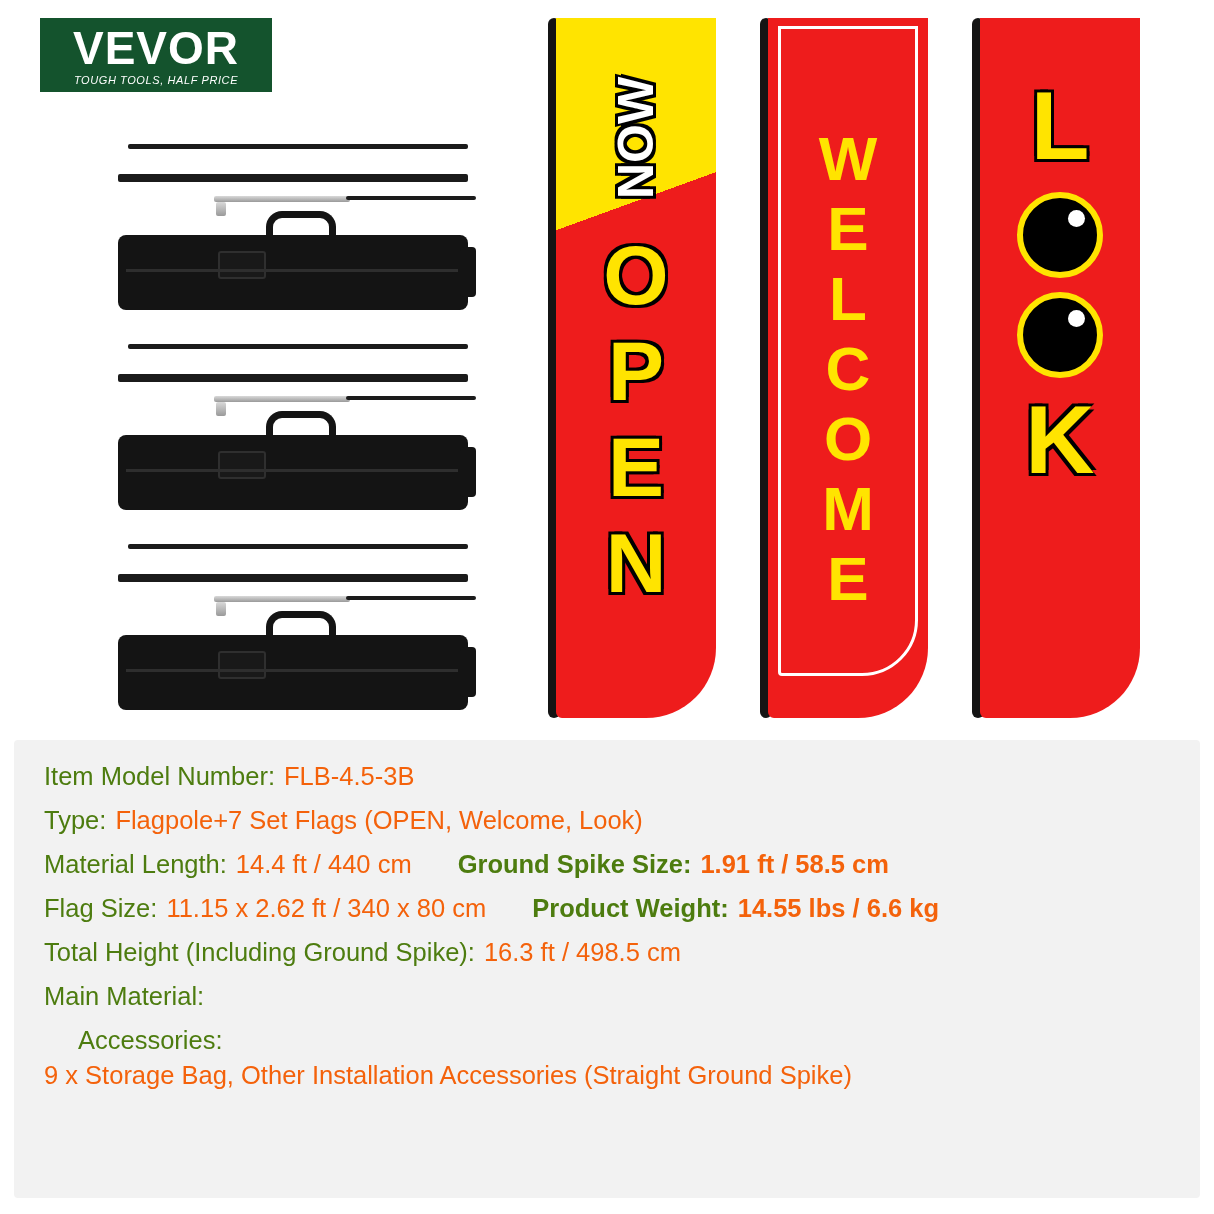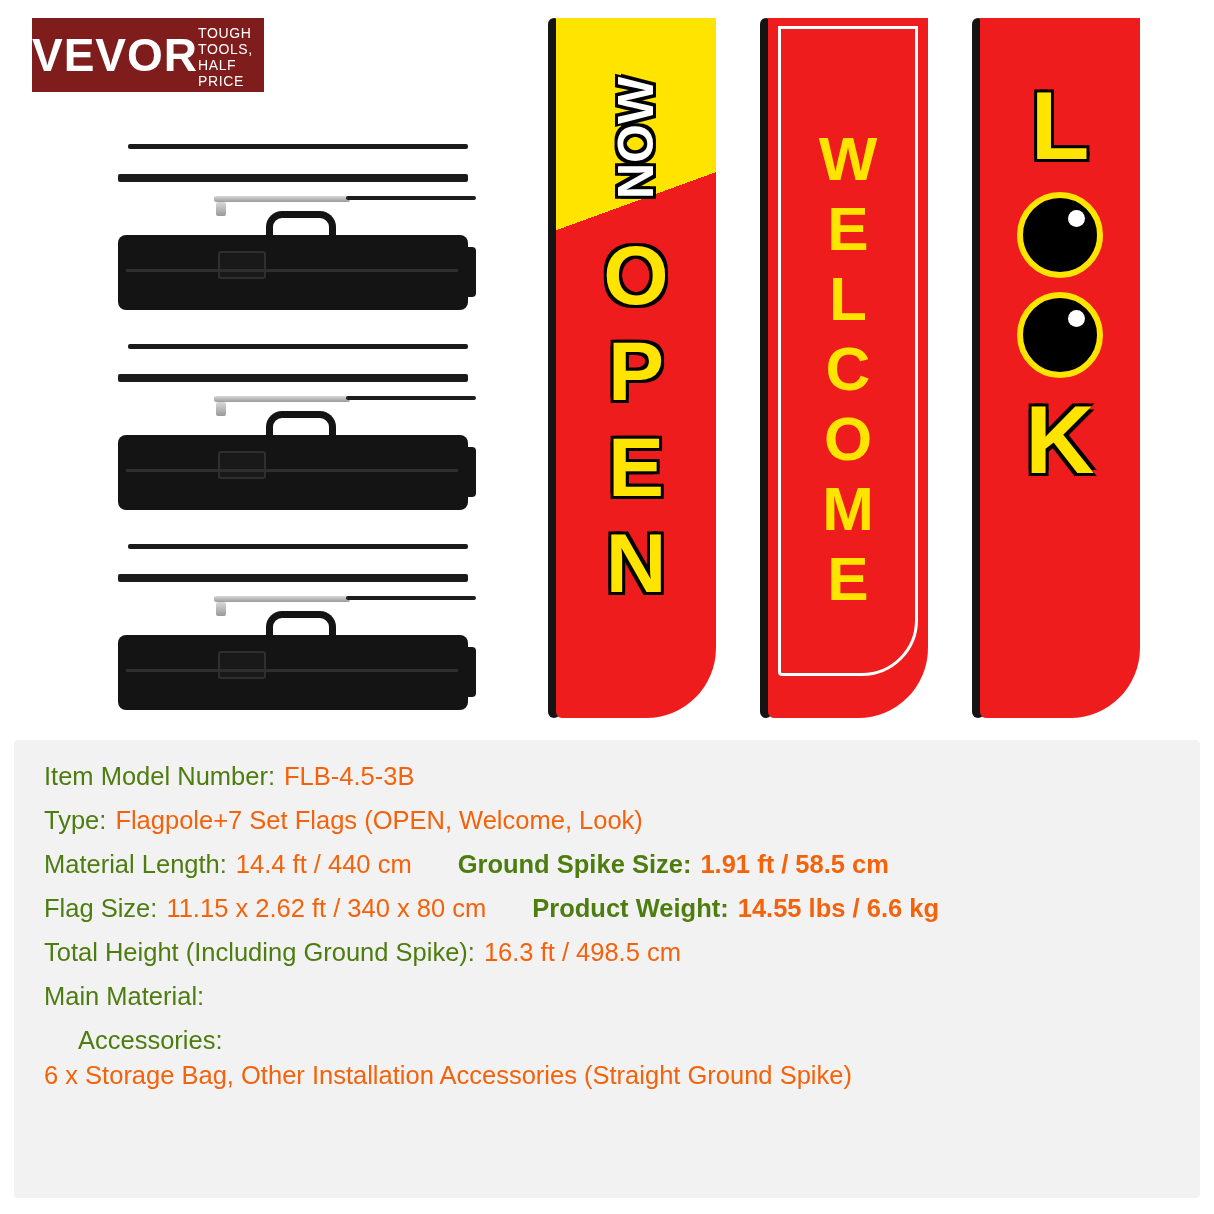--- a/index.html
+++ b/index.html
@@ -5,31 +5,32 @@
   html,body{margin:0;padding:0;}
   body{
     width:1214px;height:1214px;
     background:#ffffff;
     font-family:"Liberation Sans", sans-serif;
     overflow:hidden;
     position:relative;
   }
   
   .logo{
-    position:absolute;left:32px;top:18px;width:232px;height:74px;
-    background:#7f1d1d;display:flex;flex-direction:row;
+    position:absolute;left:40px;top:18px;width:232px;height:74px;
+    background:#14532d;display:flex;flex-direction:column;
     align-items:center;justify-content:center;
   }
   .logo-word{
     color:#ffffff;font-weight:bold;font-size:46px;letter-spacing:1px;
     line-height:46px;font-family:"Liberation Sans", sans-serif;
   }
   .logo-tag{
-    color:#ffffff;font-size:14px;letter-spacing:.6px;margin-top:3px;
+    color:#ffffff;font-size:11px;letter-spacing:.6px;margin-top:3px;
     font-family:"Liberation Sans", sans-serif;
+    font-style:italic;
   }
   
   .photo{
     position:absolute;left:0;top:0;width:1214px;height:736px;background:#fff;
   }
   
   .kit{position:absolute;width:370px;height:190px;}
   .kit1{left:118px;top:130px;}
   .kit2{left:118px;top:330px;}
   .kit3{left:118px;top:530px;}
@@ -264,15 +265,15 @@
     <span class="val">16.3 ft / 498.5 cm</span>
   </div>
 
   <div class="row">
     <span class="lbl">Main Material:</span>
   </div>
 
   <div class="row acc-head">
     <span class="lbl">Accessories:</span>
   </div>
-  <div class="acc-line">6 x Storage Bag,  Other Installation  Accessories (Straight Ground Spike)</div>
+  <div class="acc-line">9 x Storage Bag,  Other Installation  Accessories (Straight Ground Spike)</div>
 
 </div>
 
 </body></html>

